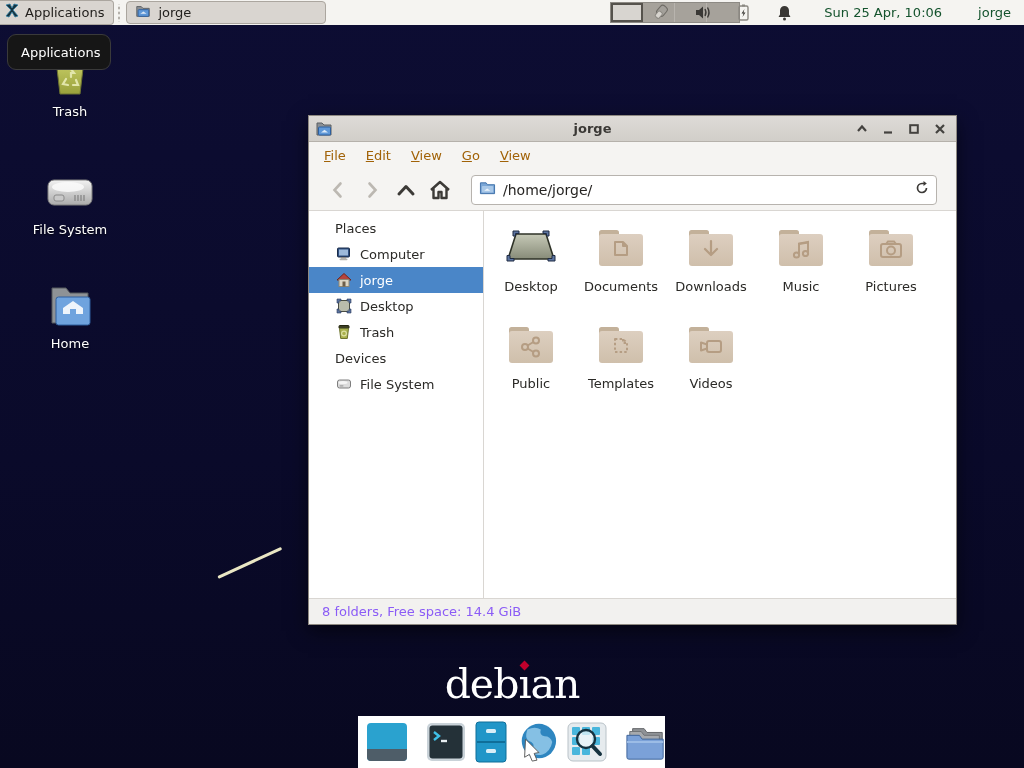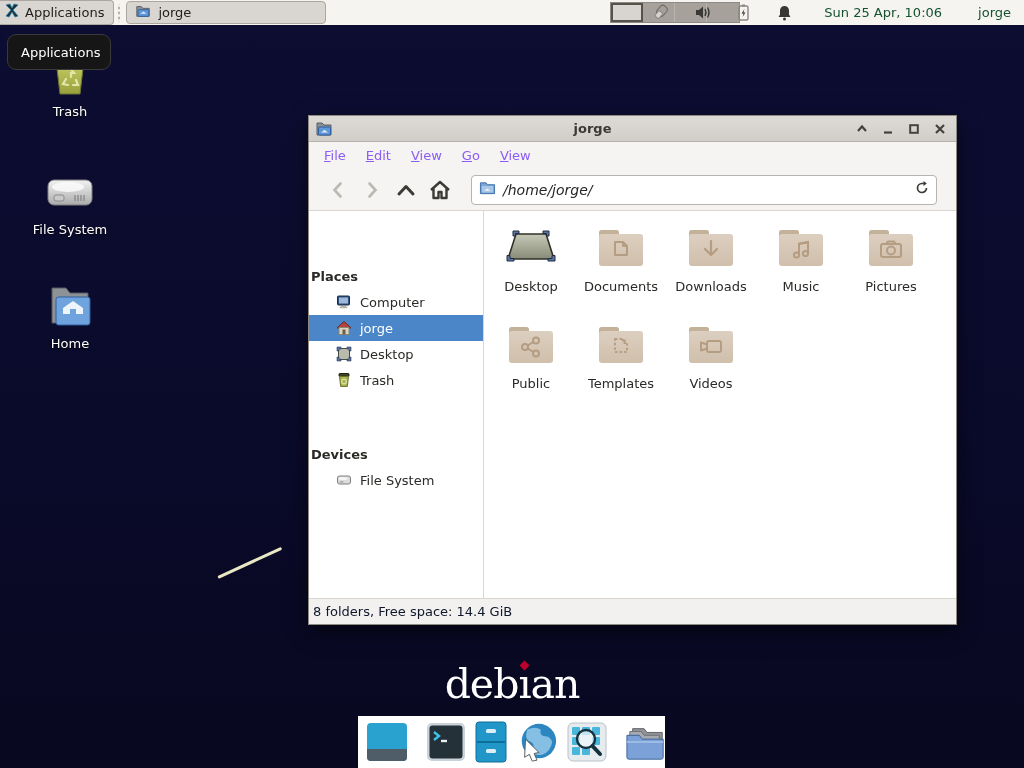--- a/index.html
+++ b/index.html
@@ -62,48 +62,48 @@
          border:1px solid #8e8981; background:#ffffff; box-shadow:0 6px 18px rgba(0,0,0,.55);
          display:flex; flex-direction:column; }
   .titlebar { height:26px; background:linear-gradient(180deg,#dedbd7,#d1cec9);
               border-bottom:1px solid #b5b1ab; display:flex; align-items:center; padding:0 6px; }
   .titlebar .ticon { width:18px; height:18px; }
   .titlebar .title { flex:1; text-align:center; font-size:13px; font-weight:bold; color:#3a3835; }
   .winbtns { display:flex; gap:6px; }
   .winbtn { width:20px; height:20px; display:flex; align-items:center; justify-content:center; }
 
   .menubar { height:27px; background:#f5f4f2; display:flex; align-items:center; gap:2px;
-             padding-left:6px; font-size:13px; color:#8b5cf6; }
+             padding-left:6px; font-size:13px; color:#a16207; }
   .menu-item { display:inline-block; padding:4px 9px; }
   .menu-item::first-letter { text-decoration:underline; }
 
   .toolbar { height:42px; background:#f5f4f2; border-bottom:1px solid #d9d6d2;
-             display:flex; align-items:center; padding-left:12px;font-style:italic; }
+             display:flex; align-items:center; padding-left:12px; }
   .navbtn { width:34px; height:32px; display:flex; align-items:center; justify-content:center; }
   .pathfield { margin-left:14px; width:466px; height:30px; background:#ffffff;
                border:1px solid #b7b3ae; border-radius:4px; display:flex; align-items:center;
                padding:0 6px 0 7px; }
   .pathfield .ptext { flex:1; font-size:14px; color:#262422; margin-left:7px; }
 
   .body { flex:1; display:flex; min-height:0; }
   .sidebar { width:175px; border-right:1px solid #d9d6d2; background:#ffffff; padding-top:4px;
              font-size:13px; color:#2b2a27; }
-  .side-head { height:26px; display:flex; align-items:center; padding-left:2px; font-weight:bold;margin-top:48px; }
+  .side-head { height:26px; display:flex; align-items:center; padding-left:26px; font-weight:normal; }
   .side-item { height:26px; display:flex; align-items:center; gap:8px; padding-left:26px; }
   .side-item.selected { background:#4a86c8; color:#ffffff; }
   .side-item .sic { width:17px; height:17px; display:flex; align-items:center; justify-content:center; }
 
   .files { flex:1; background:#ffffff; padding:10px 0 0 2px; display:grid;
            grid-template-columns:repeat(5,90px); grid-auto-rows:97px; }
   .fcell { display:flex; flex-direction:column; align-items:center; }
   .fcell .fimg { width:56px; height:54px; display:flex; align-items:center; justify-content:center; }
   .fcell .flbl { margin-top:4px; font-size:13px; color:#2b2a27; }
 
   .statusbar { height:26px; background:#f2f1ef; border-top:1px solid #d9d6d2;
-               display:flex; align-items:center; padding-left:4px; font-size:13px; color:#0f172a; }
+               display:flex; align-items:center; padding-left:13px; font-size:13px; color:#8b5cf6; }
 </style>
 </head>
 <body>
 
 <svg width="0" height="0" style="position:absolute">
   <defs>
     <linearGradient id="foldbody" x1="0" y1="0" x2="0" y2="1">
       <stop offset="0" stop-color="#ddcfc0"></stop>
         <stop offset="1" stop-color="#cfbfab"></stop>
     </linearGradient>

